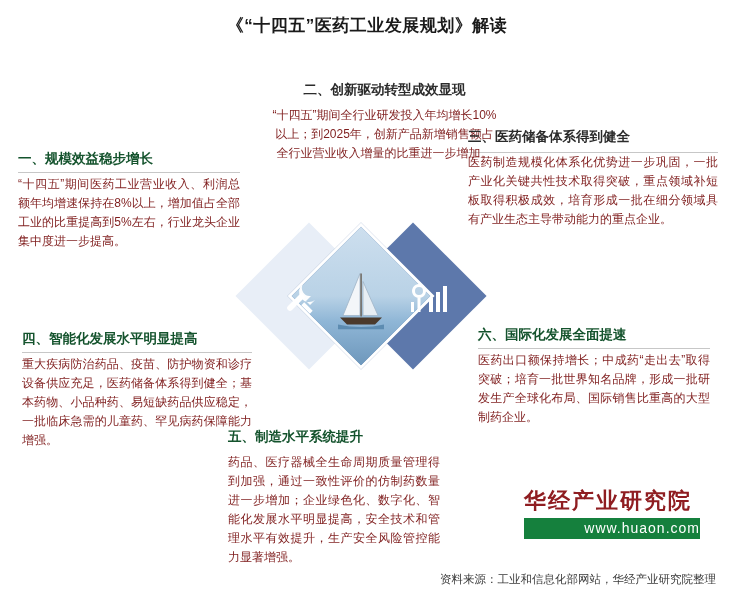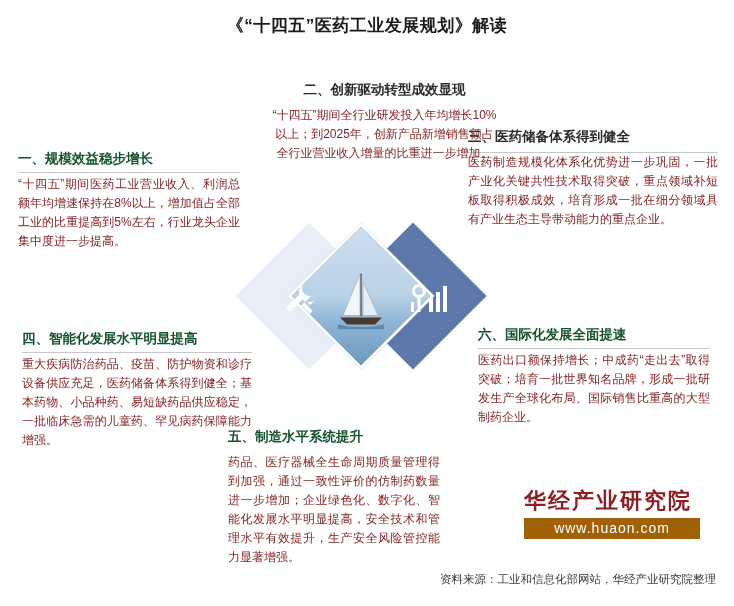--- a/index.html
+++ b/index.html
@@ -135,24 +135,24 @@
   }
   .logo-top {
     font-size: 22px;
     font-weight: bold;
     color: #8f1d21;
     letter-spacing: 2px;
     line-height: 30px;
   }
   .logo-url {
     margin-top: 2px;
-    background: #a16207;
+    background: #15803d;
     color: #ffffff;
     font-size: 14px;
-    text-align: center;
+    text-align: right;
     letter-spacing: 1px;
     padding: 2px 0 3px 0;
     width: 176px;
     font-family: "Liberation Sans", sans-serif;
   }
 
   .source {
     position: absolute;
     left: 0;
     top: 572px;

